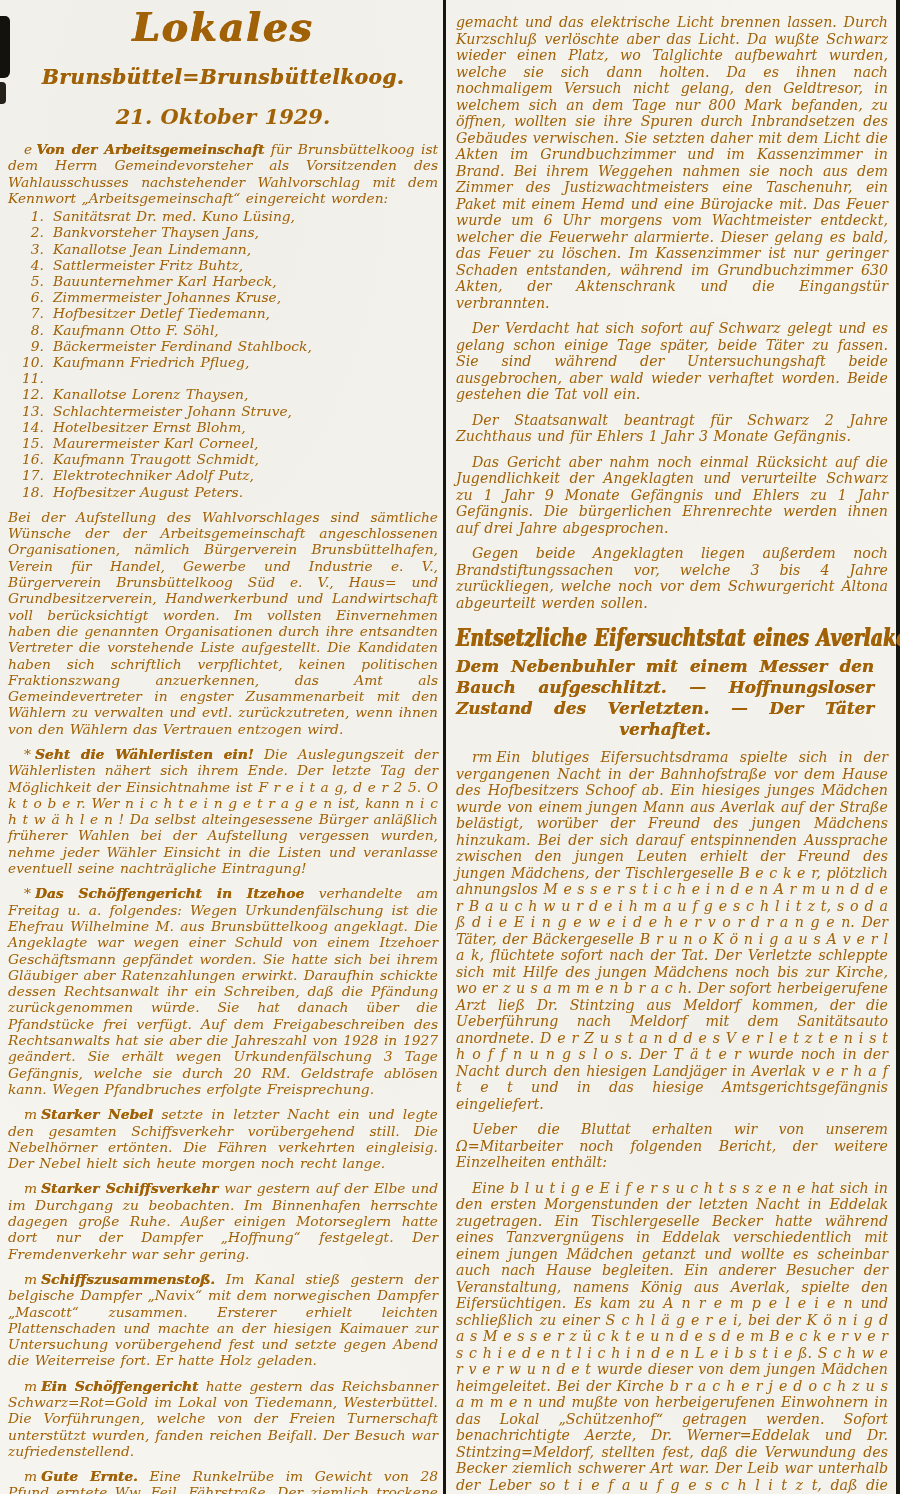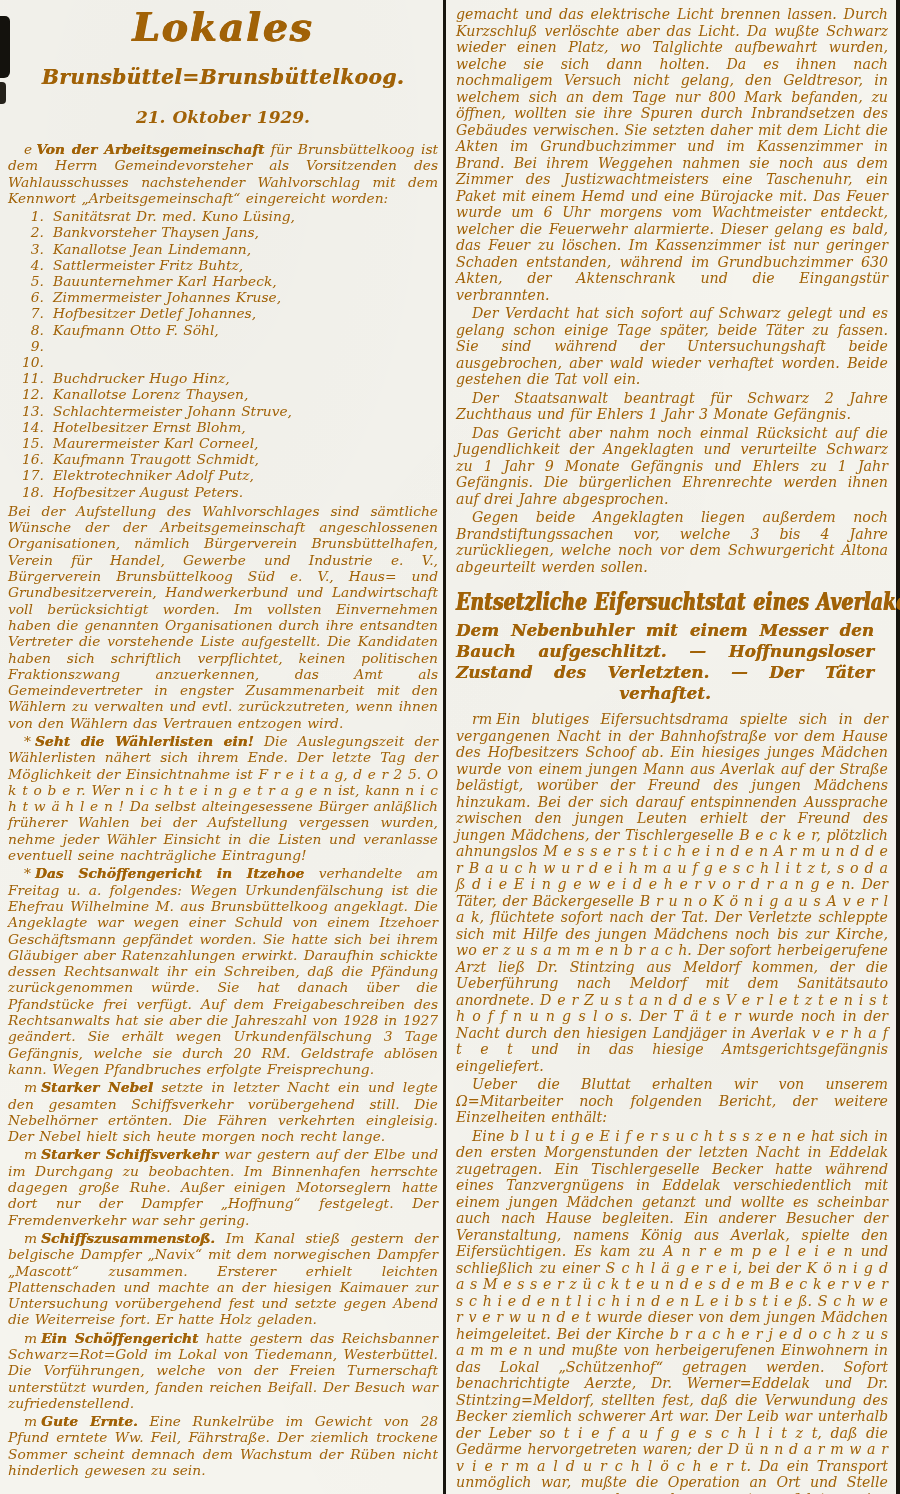--- a/index.html
+++ b/index.html
@@ -27,23 +27,23 @@
   .mast-title {
     font-size:39px; line-height:44px; font-weight:bold; margin:0 0 2px 0;
     letter-spacing:2px;
     text-shadow:0.8px 0 0 currentColor, -0.4px 0 0 currentColor;
   }
   .mast-sub {
     font-size:20px; line-height:24px; font-weight:bold; margin:16px;
     letter-spacing:0.5px;
     text-shadow:0.4px 0 0 currentColor;
   }
-  .mast-date { font-size:17px; line-height:24px; font-weight:bold; margin:12px; }
-
-  p.para { margin:1px 0 2px 0; }
+  .mast-date { font-size:21px; line-height:24px; font-weight:bold; margin:12px; }
+
+  p.para { margin:9px 0 2px 0; }
   p.ind  { text-indent:16px; }
   .mk { padding-right:4px; }
   b.ld { text-shadow:0.3px 0 0 currentColor; }
 
   
   .cand-list { margin:2px 0 3px 0; }
   .cand { display:flex; line-height:16.2px; }
   .cand .n { flex:0 0 36px; text-align:right; padding-right:9px; }
   .cand .nm { flex:1; }
 
@@ -117,35 +117,36 @@
       <div class="cand">
           <span class="n">5.</span>
           <span class="nm">Bauunternehmer Karl Harbeck,</span>
         </div>
       <div class="cand">
           <span class="n">6.</span>
           <span class="nm">Zimmermeister Johannes Kruse,</span>
         </div>
       <div class="cand">
           <span class="n">7.</span>
-          <span class="nm">Hofbesitzer Detlef Johannes,</span>
+          <span class="nm">Hofbesitzer Detlef Tiedemann,</span>
         </div>
       <div class="cand">
           <span class="n">8.</span>
           <span class="nm">Kaufmann Otto F. Söhl,</span>
         </div>
       <div class="cand">
           <span class="n">9.</span>
+          <span class="nm">Bäckermeister Ferdinand Stahlbock,</span>
         </div>
       <div class="cand">
           <span class="n">10.</span>
+          <span class="nm">Kaufmann Friedrich Pflueg,</span>
         </div>
       <div class="cand">
           <span class="n">11.</span>
-          <span class="nm">Buchdrucker Hugo Hinz,</span>
         </div>
       <div class="cand">
           <span class="n">12.</span>
           <span class="nm">Kanallotse Lorenz Thaysen,</span>
         </div>
       <div class="cand">
           <span class="n">13.</span>
           <span class="nm">Schlachtermeister Johann Struve,</span>
         </div>
       <div class="cand">

